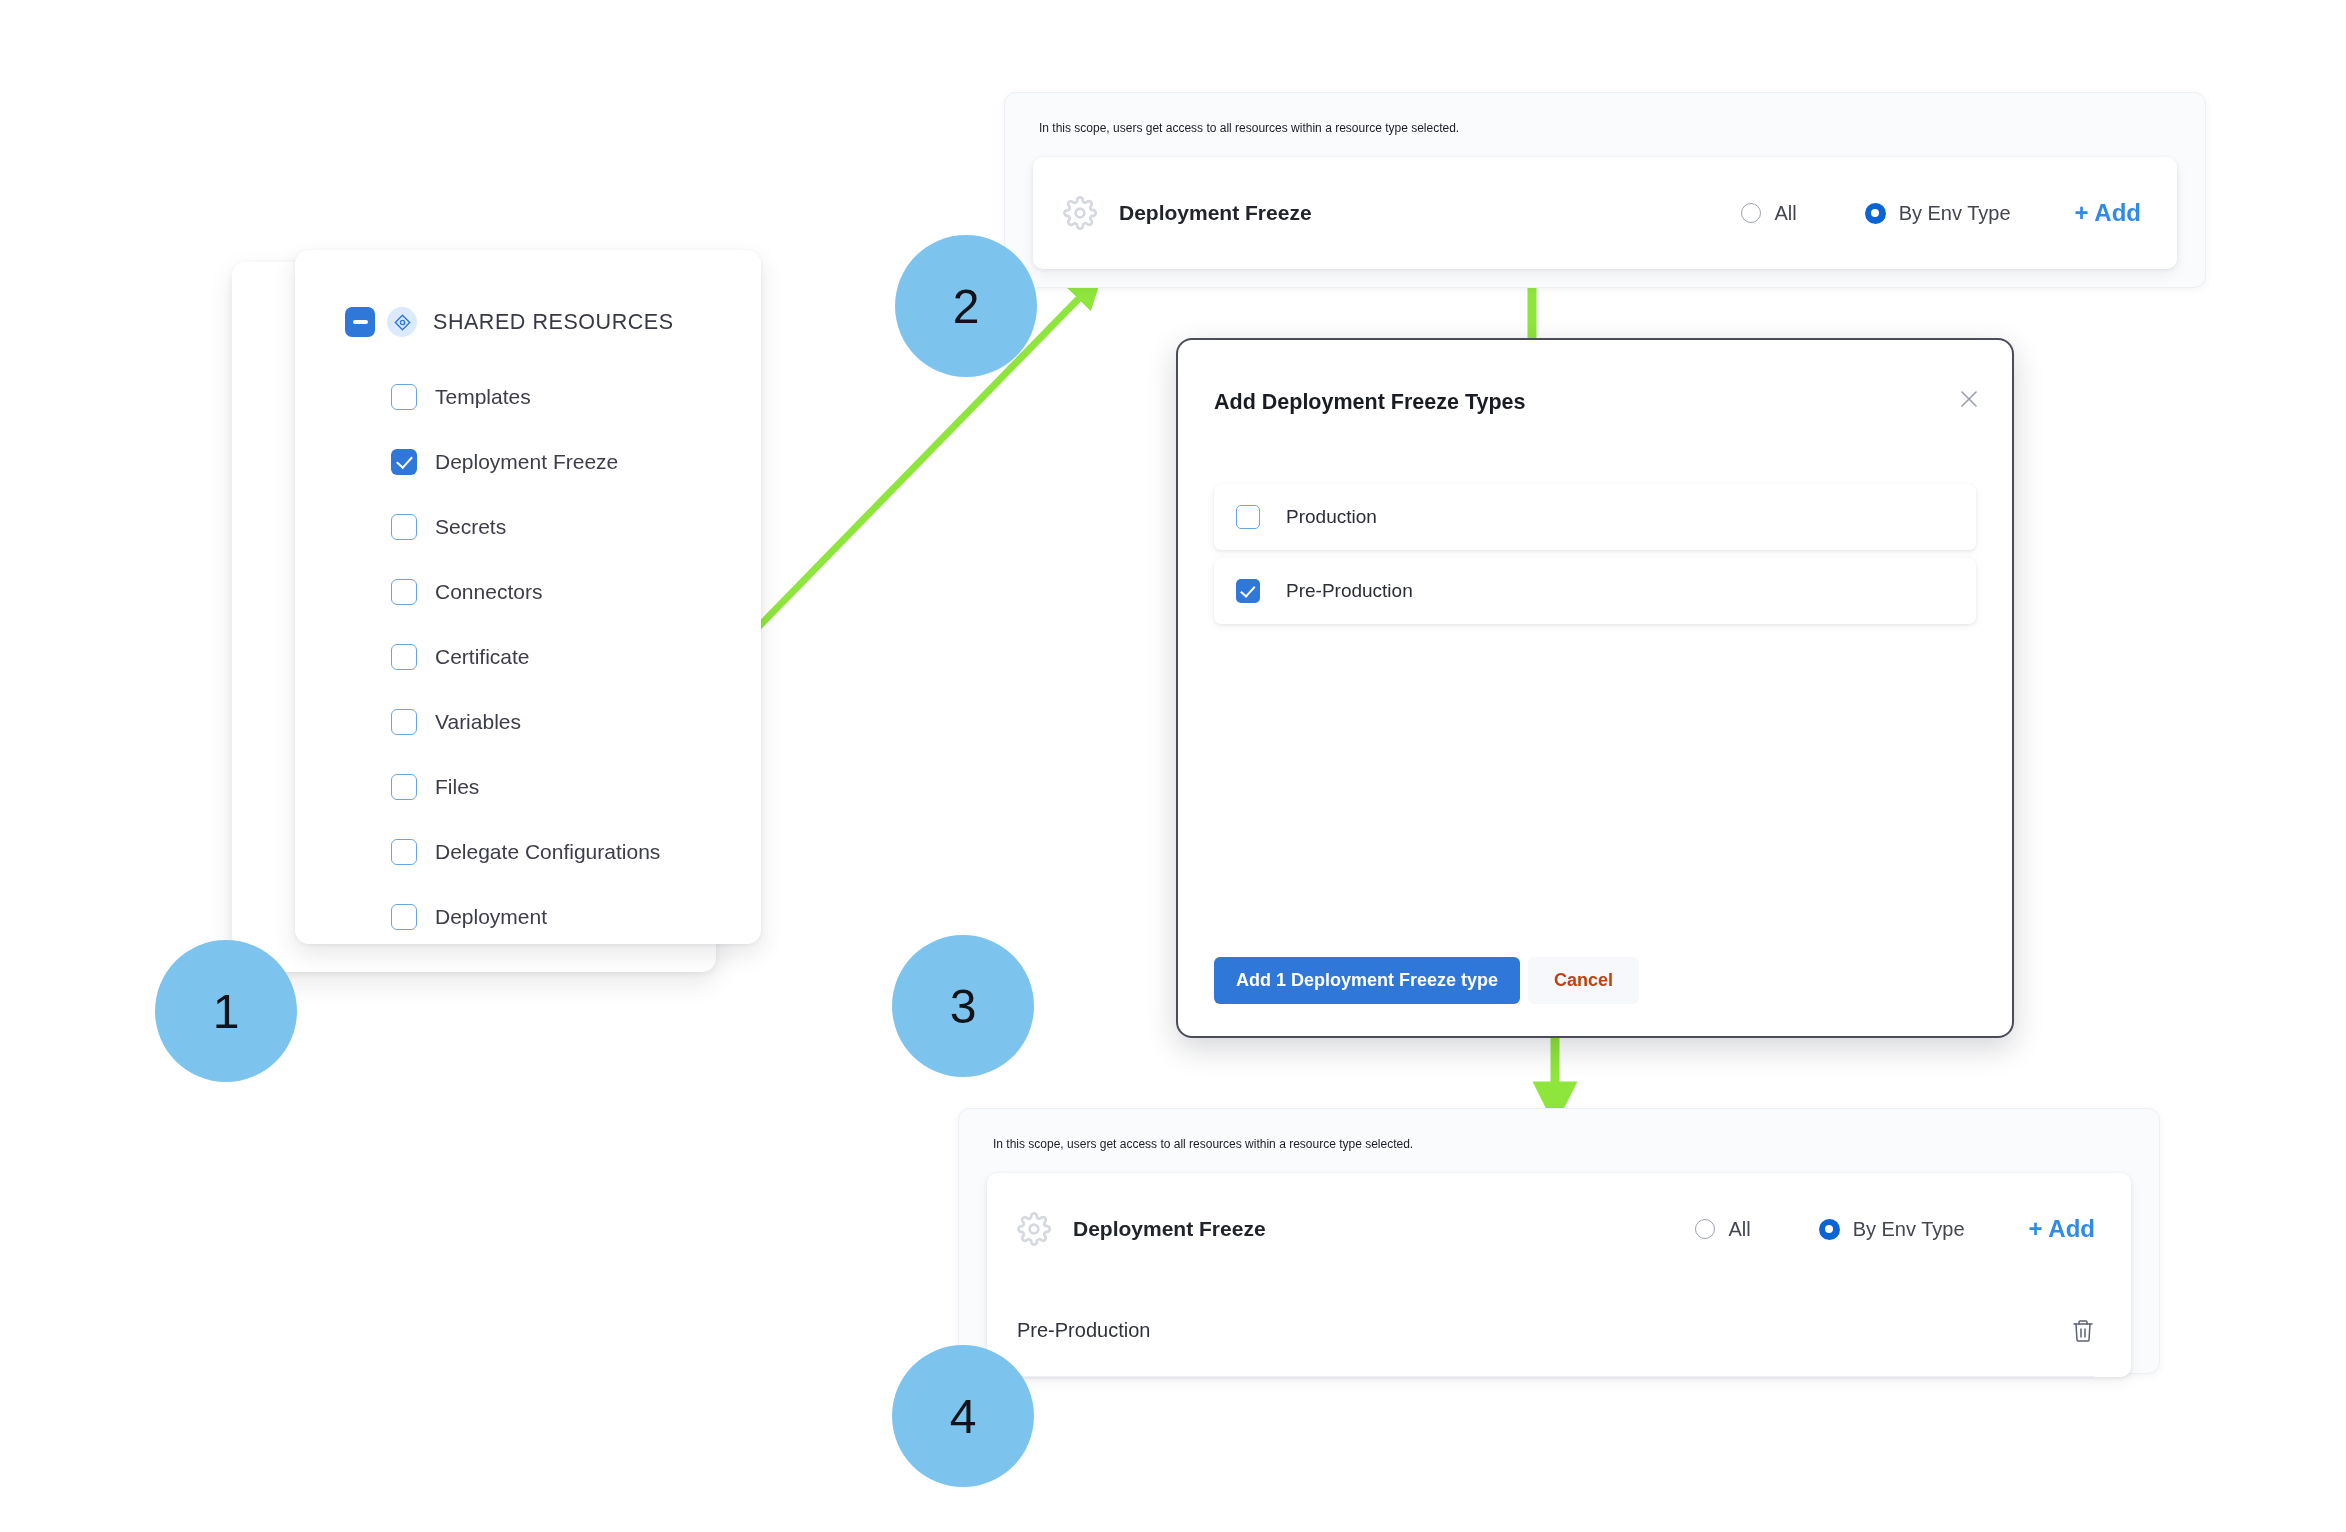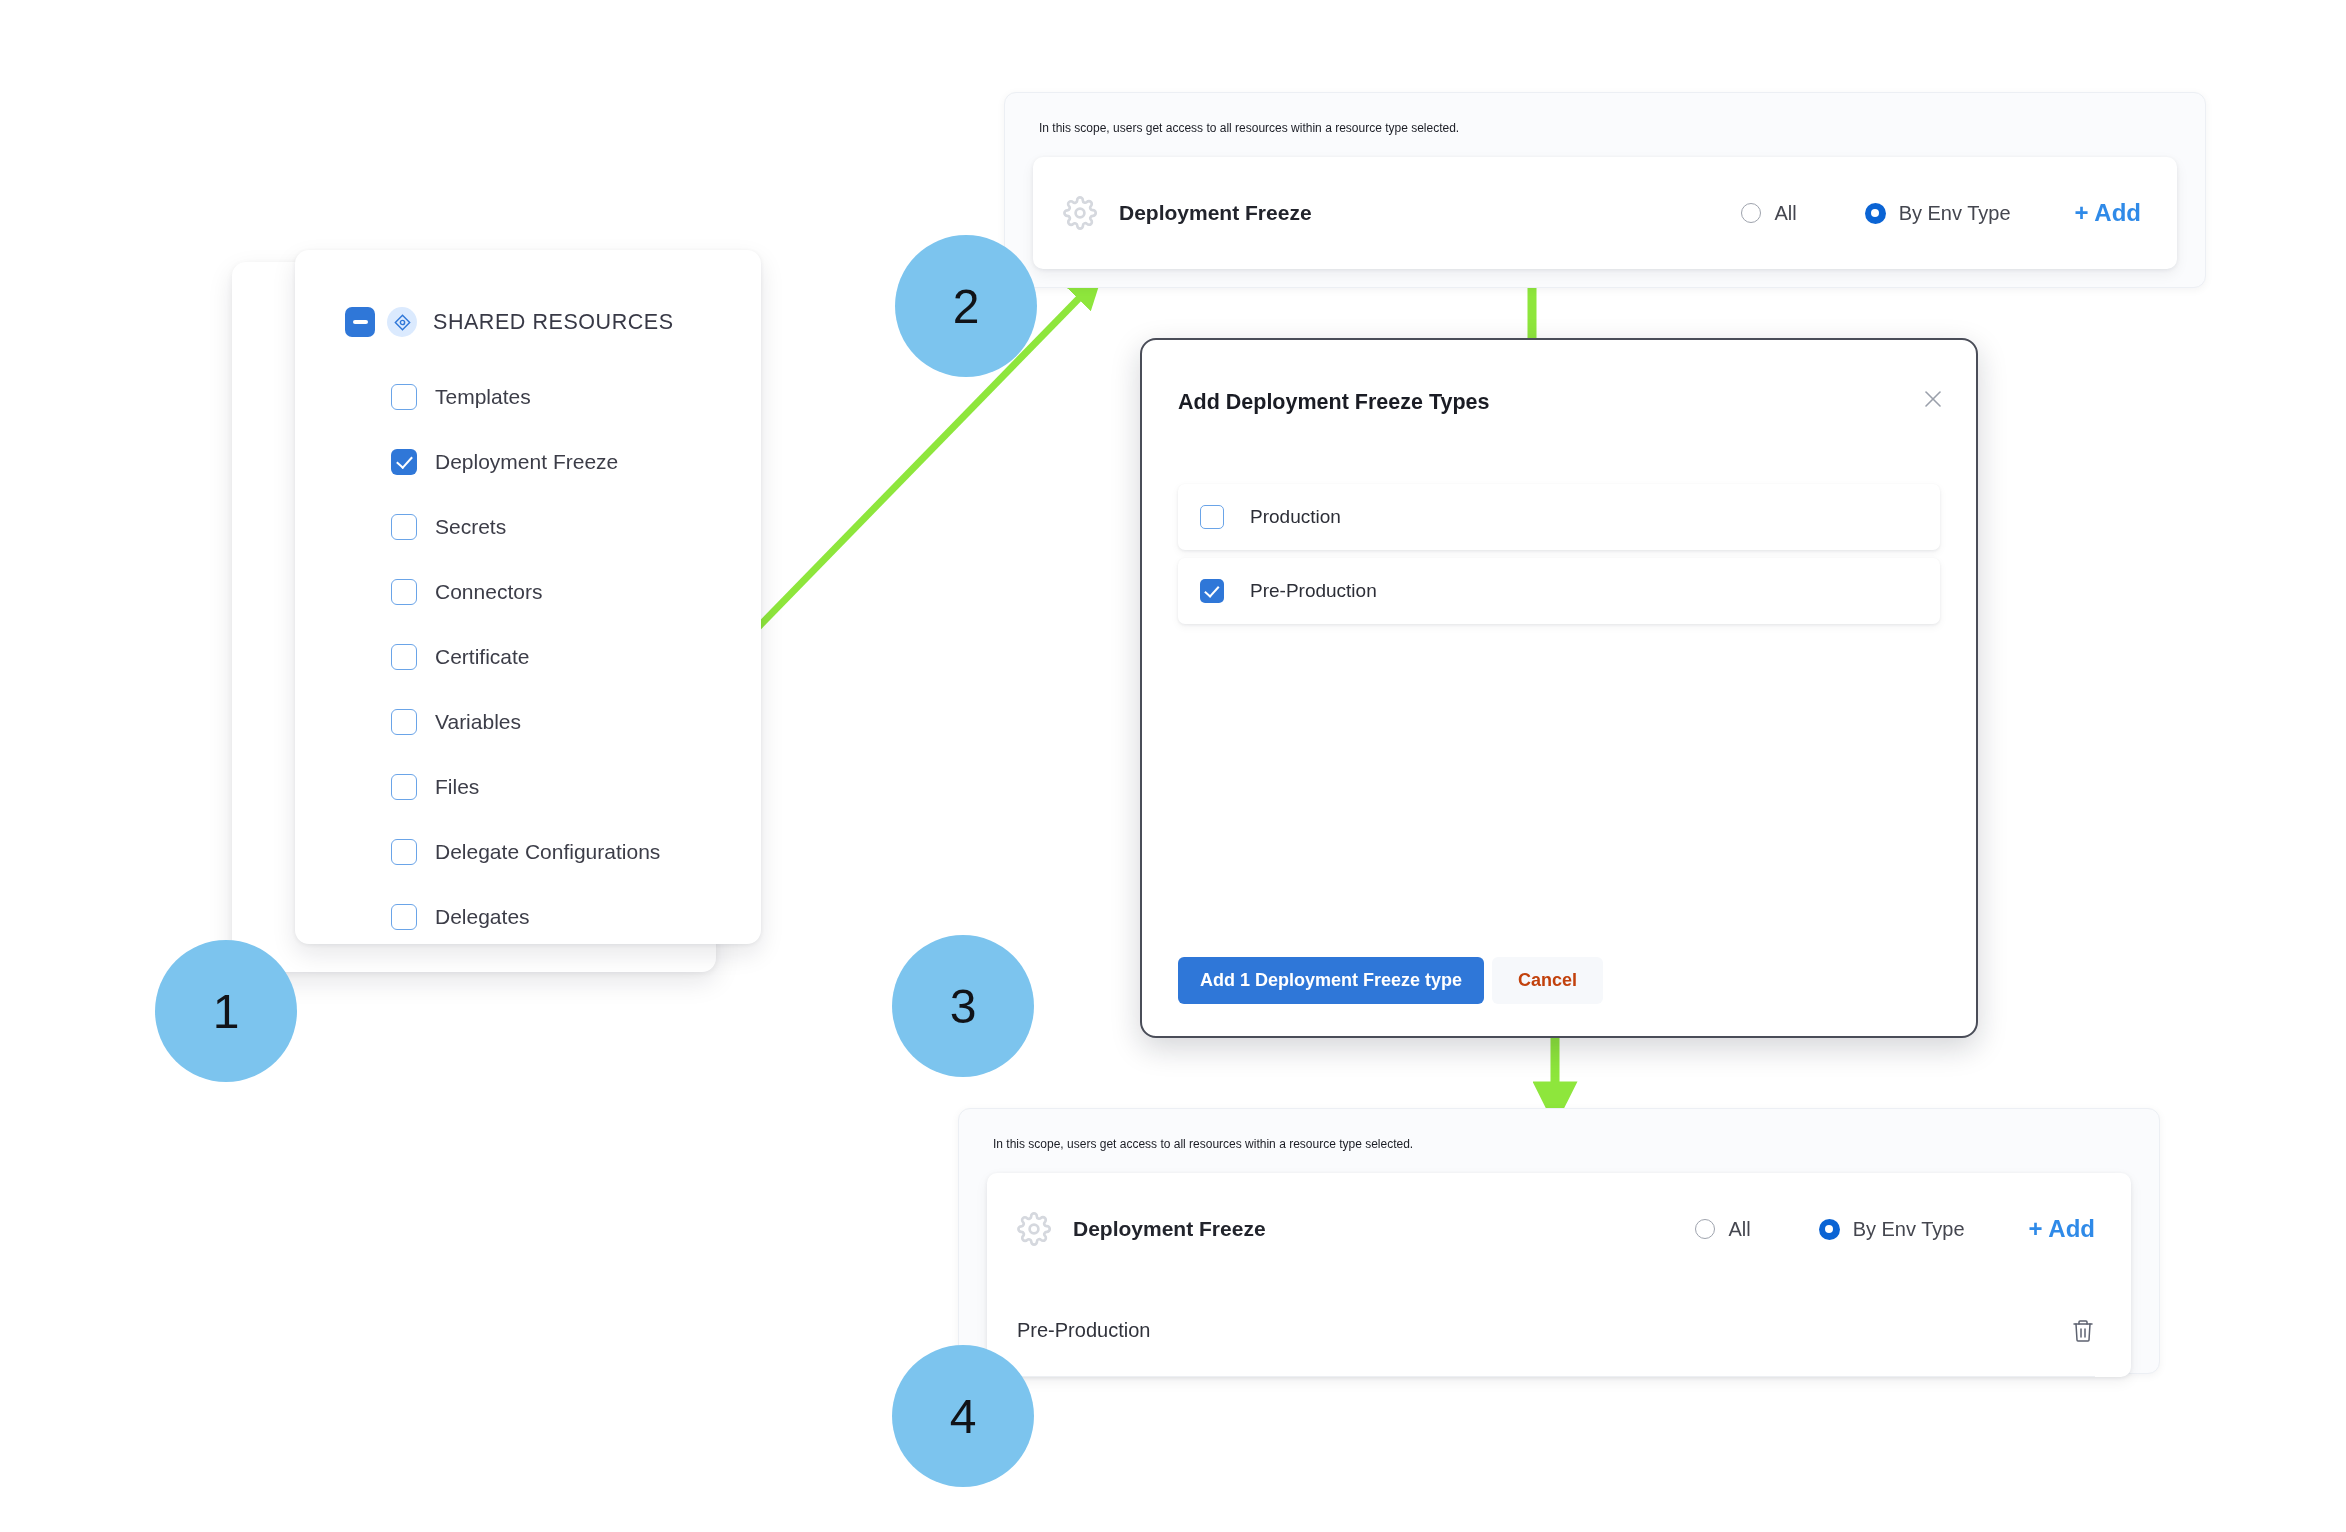--- a/index.html
+++ b/index.html
@@ -180,21 +180,21 @@
     align-items: center;
     height: 92px;
     margin: 0 36px 0 30px;
     border-bottom: 1px solid #edeff3;
   }
   .scope-subname { font-size: 20px; color: #30323b; }
   .trash-icon { margin-left: auto; display:flex; }
 
   
   #freeze-modal {
-    left: 1140px;
+    left: 1176px;
     top: 338px;
     width: 838px;
     height: 700px;
     background: #ffffff;
     border: 2px solid #4a4d58;
     border-radius: 16px;
     box-shadow: 0 10px 30px rgba(16,24,40,0.18);
   }
   .modal-title {
     position: absolute;
@@ -341,21 +341,21 @@
         <div class="sr-item">
           <span class="cb-empty"></span>
           <span class="sr-label">Files</span>
         </div>
         <div class="sr-item">
           <span class="cb-empty"></span>
           <span class="sr-label">Delegate Configurations</span>
         </div>
         <div class="sr-item">
           <span class="cb-empty"></span>
-          <span class="sr-label">Delegates</span>
+          <span class="sr-label">Deployment</span>
         </div>
       </div>
     </div>
   </div>
 
   <div class="abs scope-panel" style="left:1004px; top:92px; width:1202px; height:196px;">
     <div class="scope-note">In this scope, users get access to all resources within a resource type selected.</div>
     <div class="scope-card">
       <div class="scope-row">
         <span class="gear-icon">

